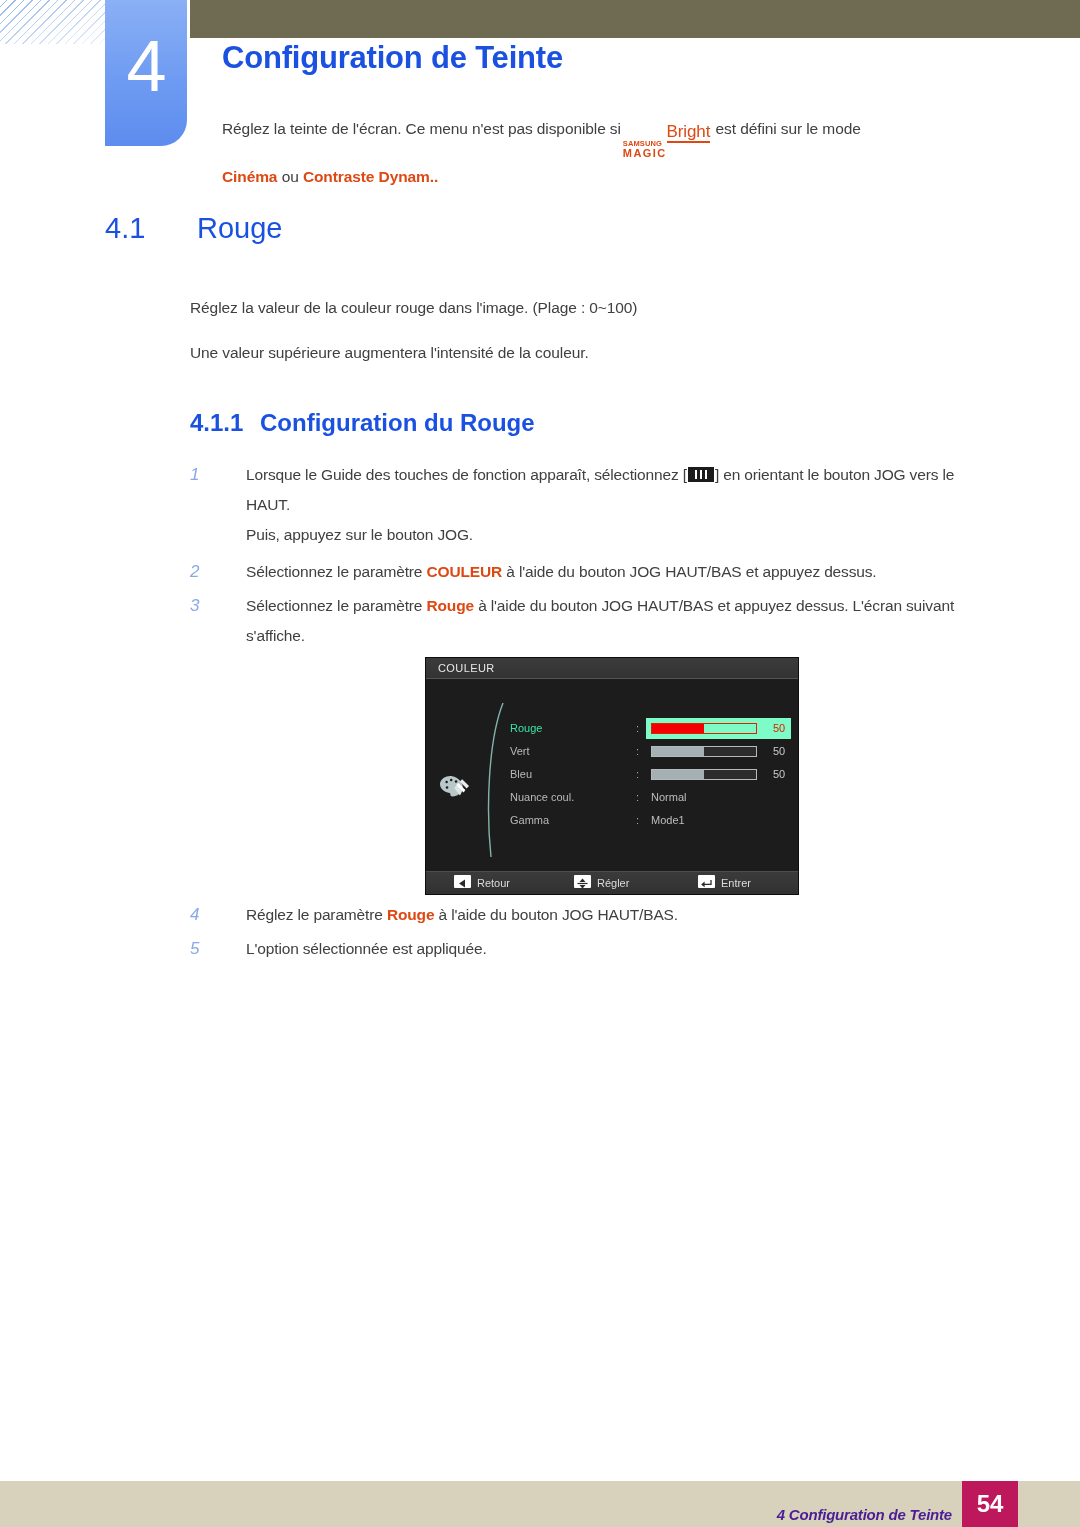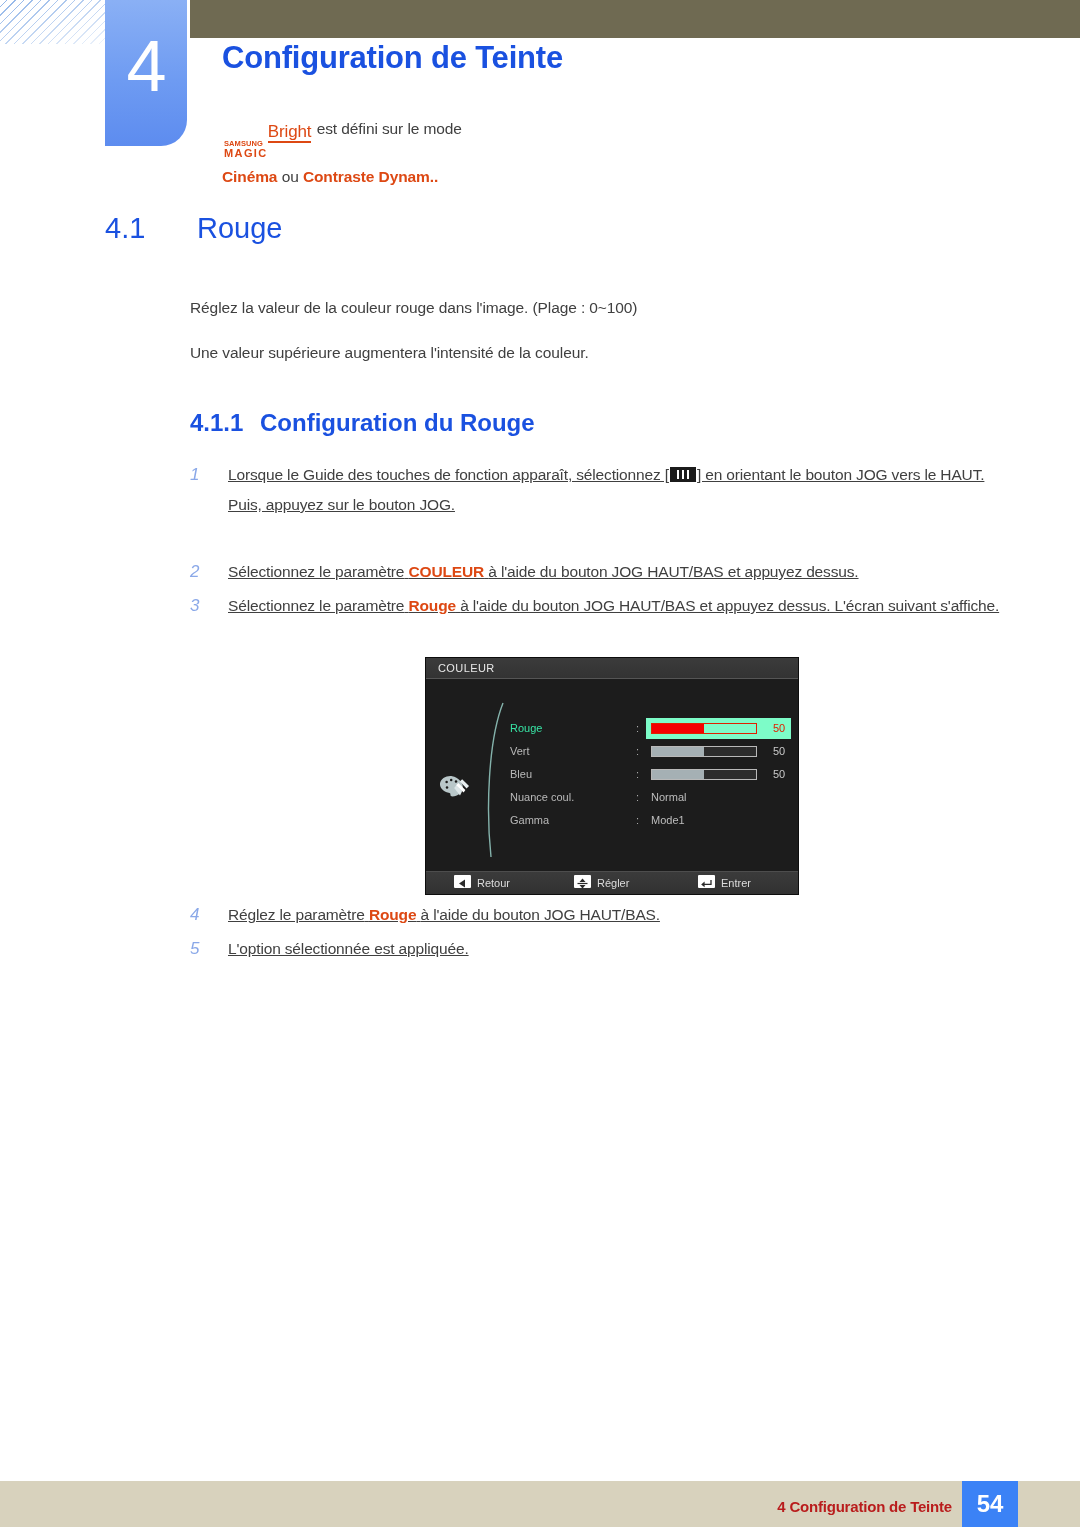--- a/index.html
+++ b/index.html
@@ -145,21 +145,21 @@
   }
   .step .idx {
     position: absolute;
     left: 0; top: 0;
     width: 22px;
     color: #8aa8e8;
     font-size: 17px;
     font-style: italic;
     text-align: left;
   }
-  .step .txt { display: block; margin-left: 38px; text-decoration: underline; }
+  .step .txt { display: block; margin-left: 56px; }
 
   .s1 { top: 460px; }
   .s2 { top: 557px; }
   .s3 { top: 591px; }
   .s4 { top: 900px; }
   .s5 { top: 934px; }
 
   
   .jog-glyph {
     display: inline-block;
@@ -305,49 +305,50 @@
 
   
   .footer-bar {
     position: absolute;
     left: 0; bottom: 0;
     width: 1080px; height: 46px;
     background: #d8d2bd;
   }
   .footer-text {
     position: absolute;
-    right: 128px; bottom: 12px;
+    right: 128px; bottom: 4px;
     font-size: 15px;
     font-weight: bold;
-    color: #b91c1c;
+    color: #4c1d95;
     letter-spacing: -0.2px;
+    font-style: italic;
   }
   .footer-page {
     position: absolute;
     right: 62px; bottom: 0;
     width: 56px; height: 46px;
-    background: #3b82f6;
+    background: #be185d;
     color: #ffffff;
     font-size: 24px;
     font-weight: bold;
     line-height: 46px;
     text-align: center;
   }
 </style>
 </head>
 <body>
 
 <div class="hatch"></div>
 <div class="topbar"></div>
 <div class="chapter-tab">4</div>
 
 <div class="chapter-title">Configuration de Teinte</div>
 
 <div class="chapter-intro">
-  <span class="magic-logo"><span class="mg-stack"><span class="mg-samsung">SAMSUNG</span><span class="mg-magic">MAGIC</span></span><span class="mg-bright">Bright</span></span>
+  <span>Réglez la teinte de l'écran. Ce menu n'est pas disponible si</span><span class="magic-logo"><span class="mg-stack"><span class="mg-samsung">SAMSUNG</span><span class="mg-magic">MAGIC</span></span><span class="mg-bright">Bright</span></span>
   <span>est défini sur le mode</span><br>
   <span class="accent">Cinéma</span>
   <span>ou</span>
   <span class="accent">Contraste Dynam..</span>
 </div>
 
 <div class="sec-h1">
   <span class="num">4.1</span><span>Rouge</span>
 </div>
 

